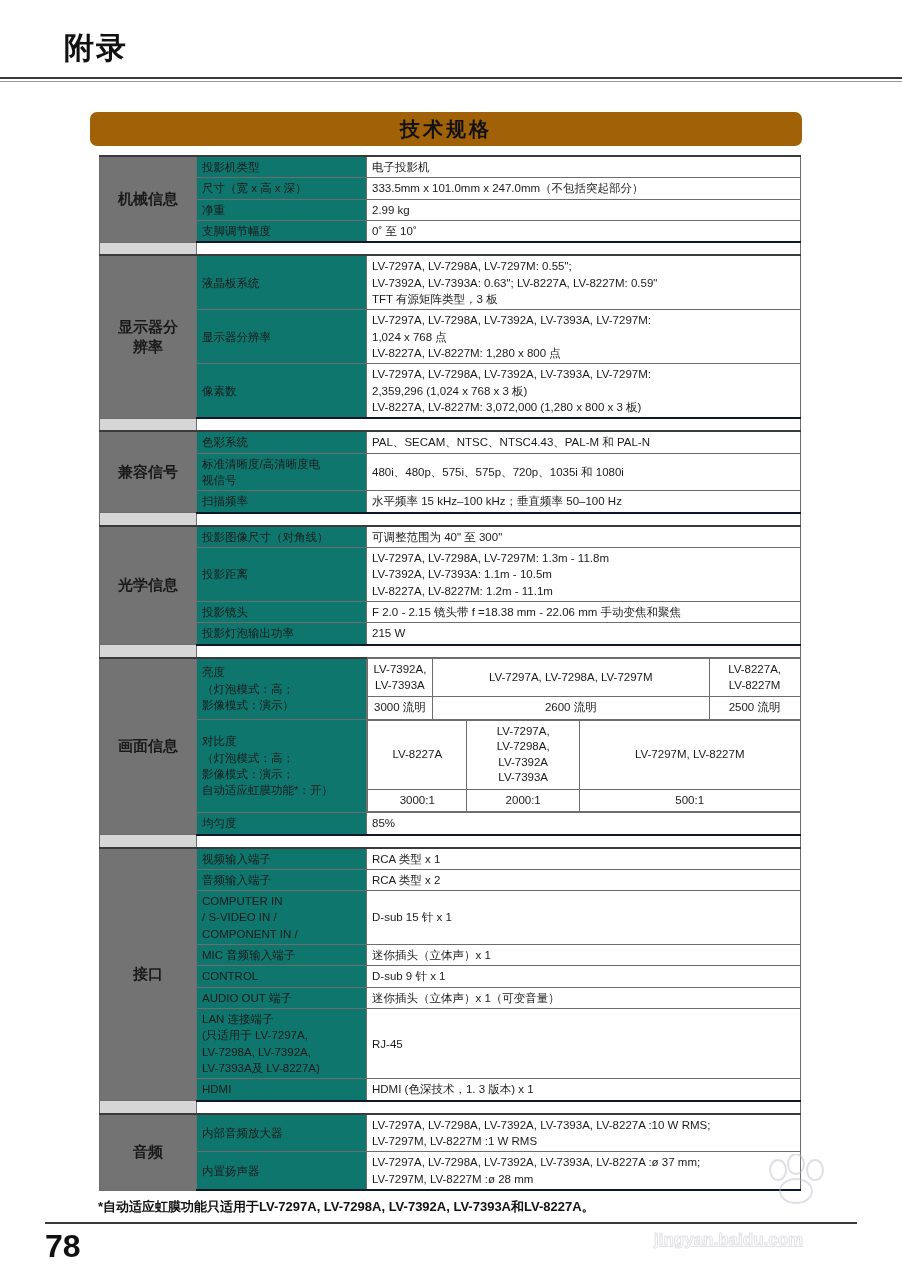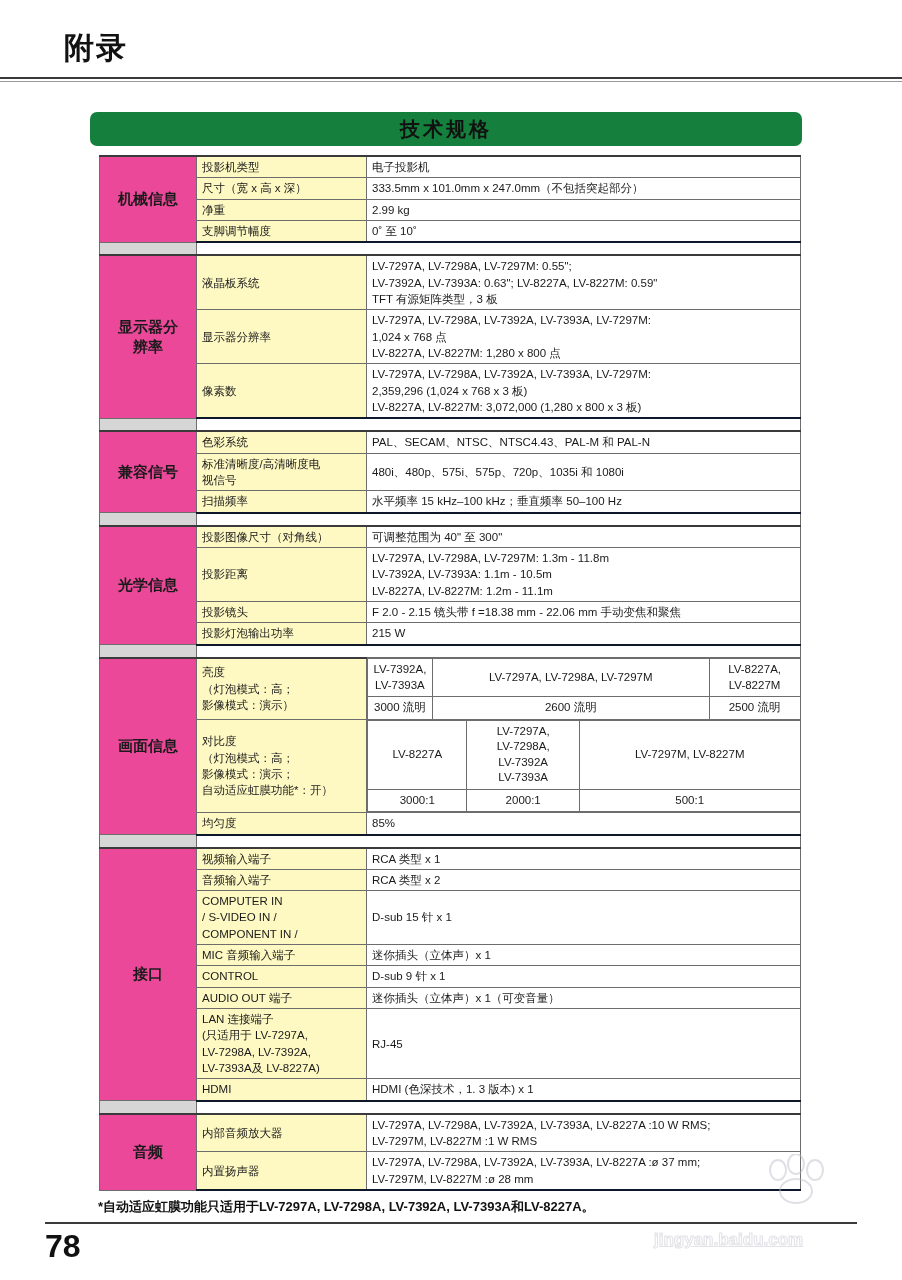--- a/index.html
+++ b/index.html
@@ -18,51 +18,51 @@
   .page-header-title {
     font-size:30px; font-weight:bold; letter-spacing:2px;
     padding:28px 0 8px 64px; color:#111;
   }
   .rule-thick { height:2px; background:#3a3a3a; margin:0 0 0 0; width:902px; }
   .rule-thin  { height:1px; background:#9a9a9a; margin-top:2px; width:902px; }
 
   
   .title-bar {
     position:absolute; left:90px; top:112px; width:712px; height:34px;
-    background:#15803d; border-radius:7px;
+    background:#a16207; border-radius:7px;
     display:flex; align-items:center; justify-content:center;
   }
   .title-bar-text { font-size:20px; font-weight:bold; letter-spacing:3px; color:#111; }
 
   
   .spec-table {
     position:absolute; left:99px; top:155px; width:702px;
     border-collapse:collapse;
     table-layout:fixed;
   }
   .spec-table td {
     border:1px solid #6d6d6d;
     font-size:11.5px;
     line-height:1.42;
     padding:2px 4px 2px 5px;
     vertical-align:middle;
     background:#ffffff;
   }
   .spec-table td.cat {
     width:97px;
-    background:#ec4899;
+    background:#737373;
     font-size:15px; font-weight:bold;
     text-align:center;
     vertical-align:middle;
     line-height:1.35;
     padding:2px 14px;
   }
   .spec-table td.lbl {
     width:170px;
-    background:#fef9c3;
+    background:#0f766e;
     vertical-align:middle;
   }
   .spec-table td.val { background:#ffffff; }
 
   
   .spec-table tr.spacer td { height:13px; padding:0; border:1px solid #6d6d6d; }
   .spec-table tr.spacer td.cat { background:#d6d6d6; }
   .spec-table tr.spacer td.sp2 { background:#ffffff; }
 
   

